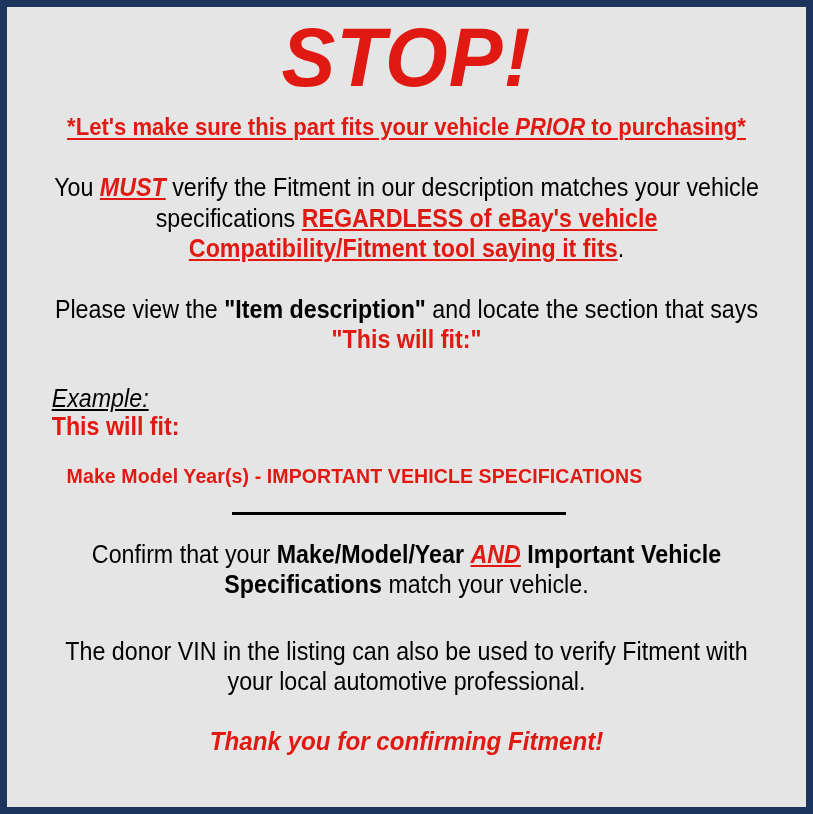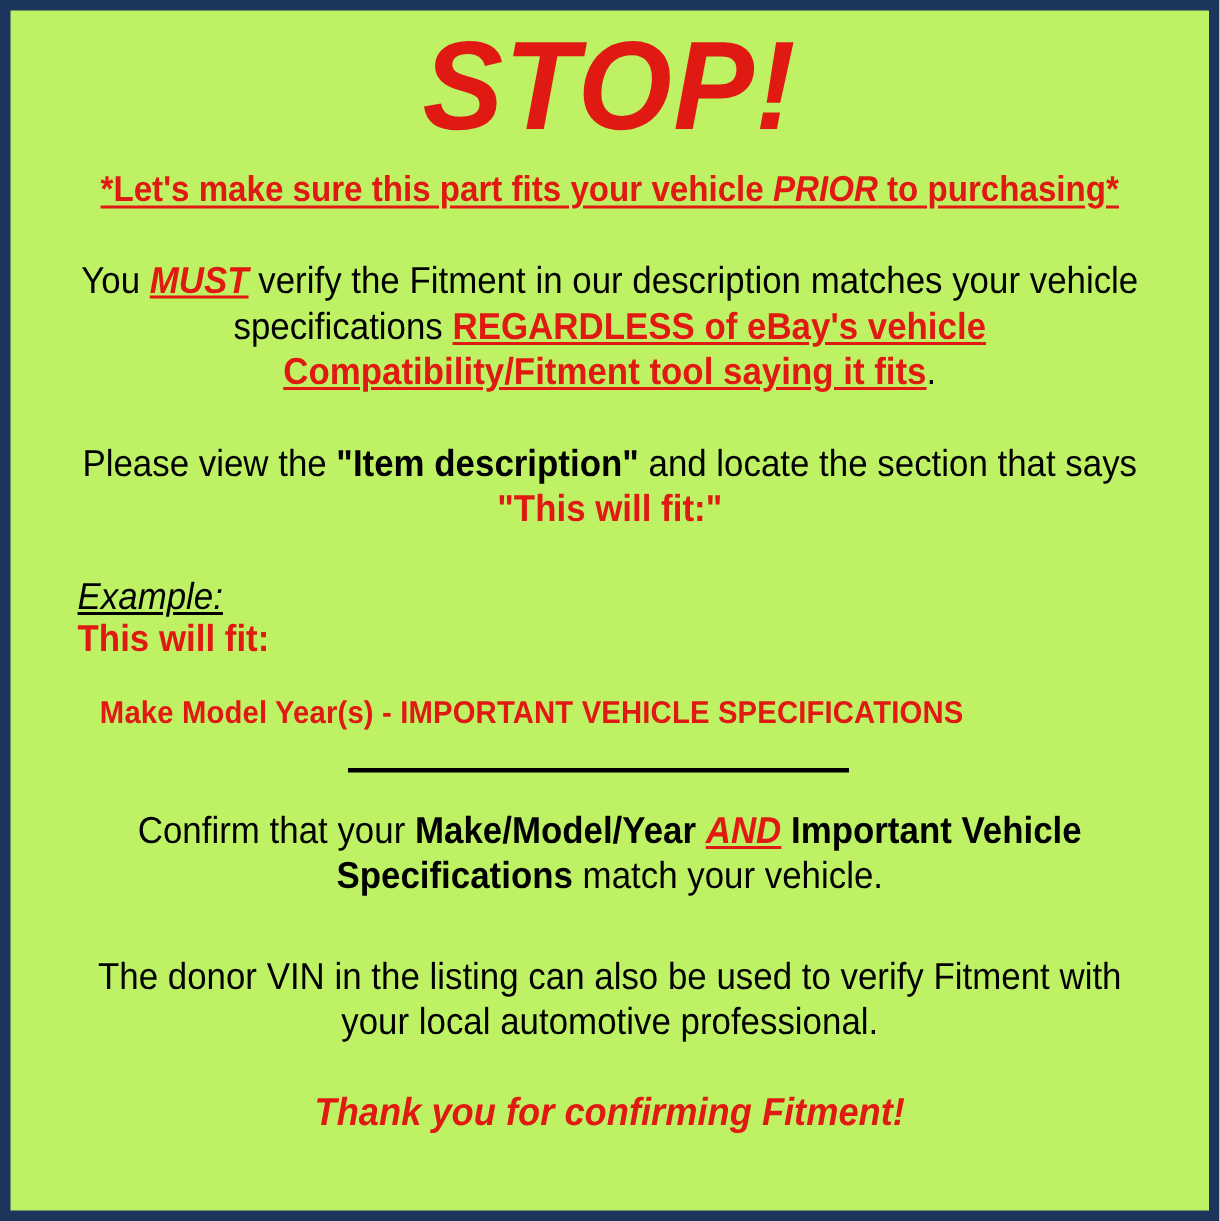--- a/index.html
+++ b/index.html
@@ -12,21 +12,21 @@
     height: 814px;
     overflow: hidden;
     font-family: "Liberation Sans", "DejaVu Sans", sans-serif;
   }
 
   #notice-card {
     position: relative;
     box-sizing: border-box;
     width: 813px;
     height: 814px;
-    background: #bef264;
+    background: #e5e5e5;
     border: 7px solid #000000;
     border-color: #1c355c;
     padding: 0 14px;
   }
 
   
   #stop-title {
     margin: 0;
     padding-top: 8px;
     text-align: center;

